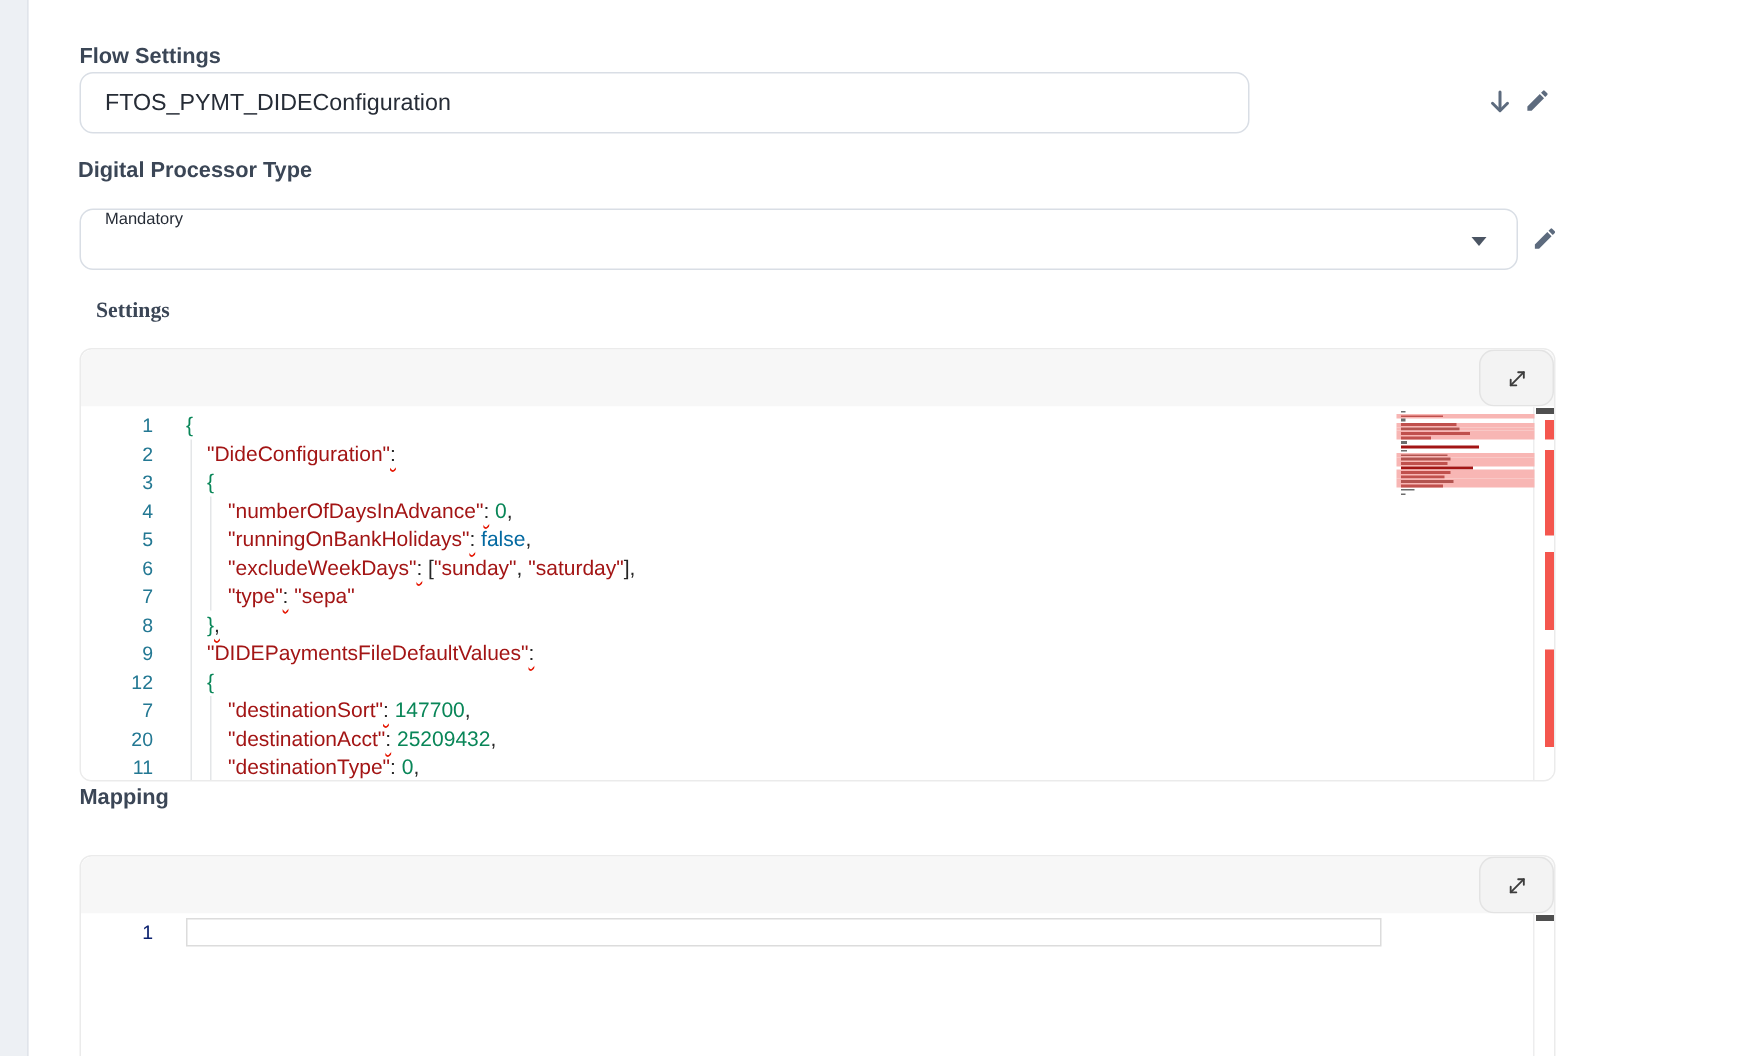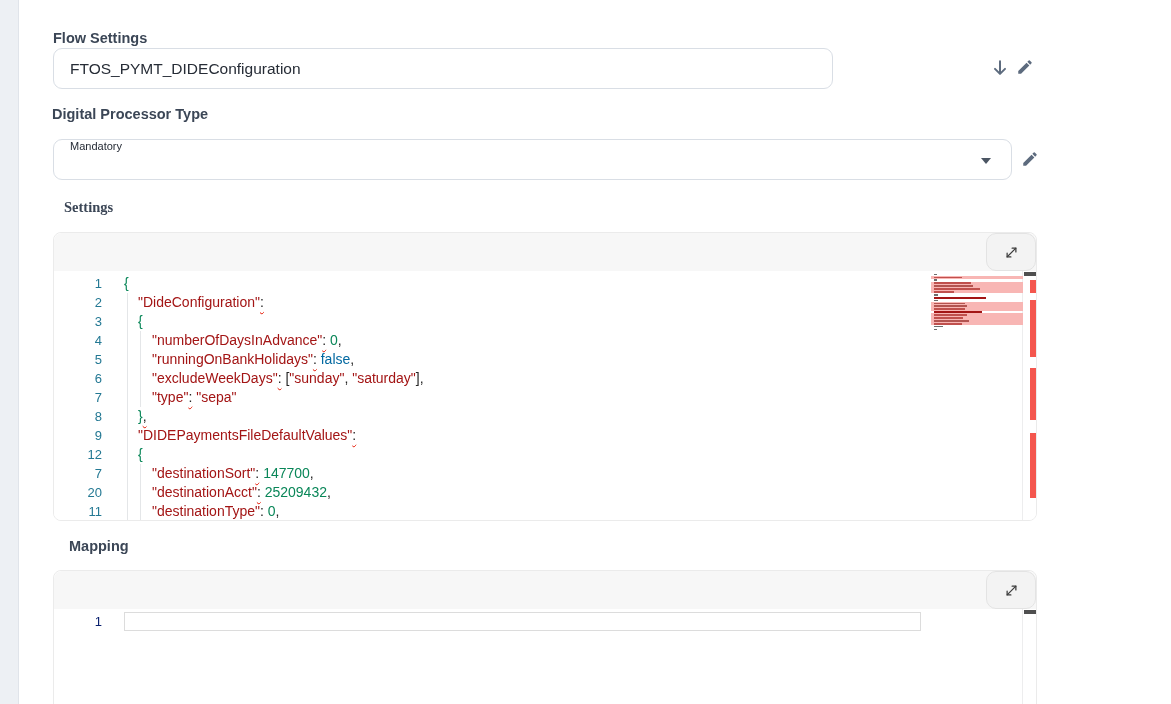--- a/index.html
+++ b/index.html
@@ -173,21 +173,21 @@
     <div class="ruler" id="settings-ruler">
         <div class="ruler-mark" style="top: 9px; height: 13px;"></div>
         <div class="ruler-mark" style="top: 29px; height: 57px;"></div>
         <div class="ruler-mark" style="top: 97px; height: 52px;"></div>
         <div class="ruler-mark" style="top: 162px; height: 65px;"></div>
       </div>
     <div class="dark-bar"></div>
   </div>
 </div>
 
-<div class="field-label" style="left:53px;top:538px;margin-left:16px;">Mapping</div>
+<div class="field-label" style="left:53px;top:524px;">Mapping</div>
 <div class="editor" style="left:53px;top:570px;width:984px;height:200px;">
   <div class="editor-toolbar">
     <div class="expand-btn">
       <svg width="15" height="15" viewBox="0 0 24 24" fill="none" stroke="#3c3c3c" stroke-width="2" stroke-linecap="round" stroke-linejoin="round">
         <path d="M5 19L19 5"></path>
           <path d="M13 5h6v6"></path>
           <path d="M5 13v6h6"></path>
       </svg>
     </div>
   </div>

